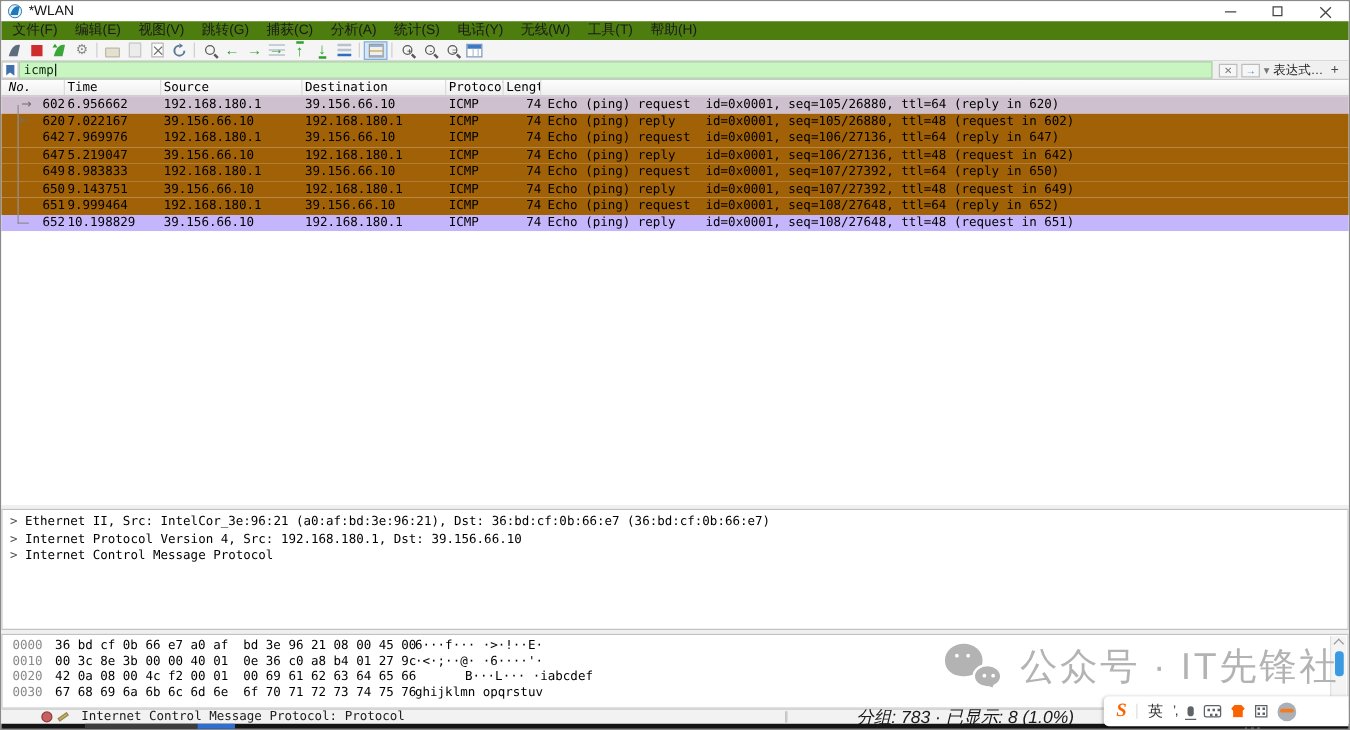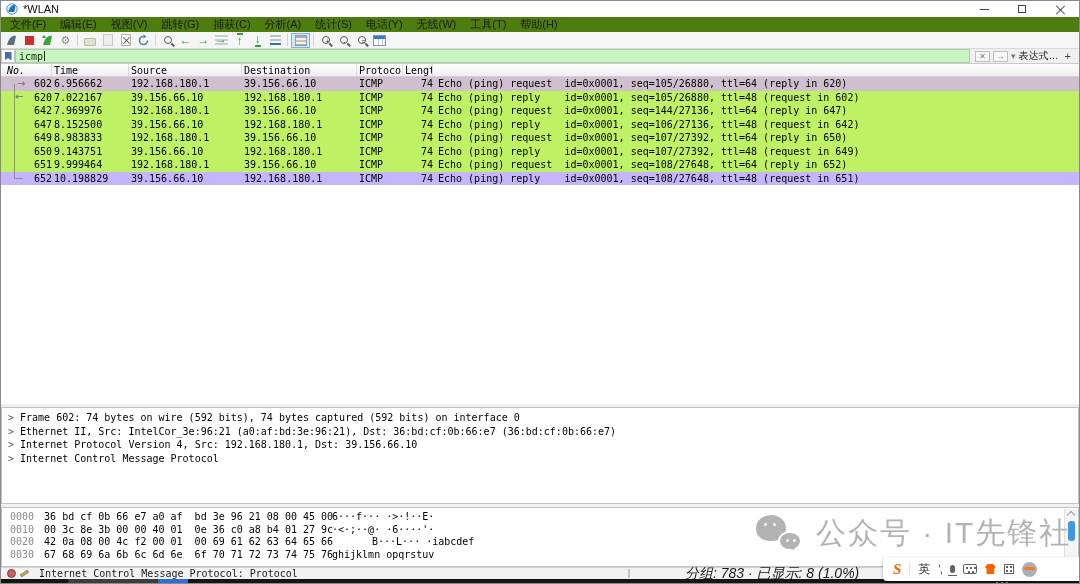--- a/index.html
+++ b/index.html
@@ -66,41 +66,41 @@
   
   .plist-font { font-family:"DejaVu Sans Mono",monospace; font-size:10px; color:#000; }
   .phead { display:flex; height:13px; background:linear-gradient(#fdfdfd,#efefef); border-bottom:1px solid #cfcfcf; }
   .phead div { border-right:1px solid #dcdcdc; line-height:13px; white-space:nowrap; overflow:hidden; }
   .h-no{width:51px; padding-left:6px;font-style:italic;} .h-time{width:77px; padding-left:2px;} .h-src{width:113px; padding-left:2px;}
   .h-dst{width:115px; padding-left:2px;} .h-proto{width:46px; padding-left:2px;} .h-len{width:30px; padding-left:2px;} .h-info{flex:1; padding-left:5px;margin-top:30px;}
   .prow { display:flex; height:13.5px; line-height:13.5px; white-space:nowrap; overflow:hidden; }
   .c-ind{width:20px;} .c-no{width:31px; text-align:right;} .c-time{width:77px; padding-left:2px;}
   .c-src{width:113px; padding-left:2px;} .c-dst{width:115px; padding-left:2px;} .c-proto{width:46px; padding-left:2px;}
   .c-len{width:30px; text-align:right;} .c-info{flex:1; padding-left:5px; white-space:pre;}
-  .row-pink { background:#bef264; }
+  .row-pink { background:#a16207; }
   .row-sel { background:#cfc0cf; }
   .row-blue { background:#c4b5fd; }
   .plist-empty { background:#fff; }
   .bracket { position:absolute; left:13px; top:83px; width:9px; height:95px; border-left:1px solid #8f8f8f; border-bottom:1px solid #8f8f8f; pointer-events:none; }
   .rel-arrow { position:absolute; font-size:10px; color:#6f6f6f; line-height:1; pointer-events:none; font-family:"DejaVu Sans",sans-serif; }
   
   .splitter { height:3px; background:#f0f0f0; }
   .details-pane { height:97px; background:#fff; border:1px solid #c2c2c2; font-family:"DejaVu Sans Mono",monospace; font-size:10px; padding-top:3px; }
   .dline { height:13.5px; line-height:13.5px; white-space:pre; padding-left:6px; color:#000; }
   .dcaret { color:#555; margin-right:6px; }
   .hex-pane { height:60px; background:#fff; border:1px solid #c2c2c2; font-family:"DejaVu Sans Mono",monospace; font-size:10px; position:relative; padding-top:3px; }
   .hrow { height:12.5px; line-height:12.5px; white-space:pre; }
   .h-off { color:#8a8a8a; padding-left:8px; }
   .h-bytes { color:#000; padding-left:10px; }
   .h-ascii { color:#000; position:absolute; left:330px; }
   .hscroll { position:absolute; right:1px; top:1px; bottom:1px; width:13px; background:#f4f4f4; border-left:1px solid #e0e0e0; }
   .hs-up { position:absolute; top:3px; left:3px; width:6px; height:6px; border-left:1.5px solid #9a9a9a; border-top:1.5px solid #9a9a9a; transform:rotate(45deg); }
   .hs-thumb { position:absolute; top:12px; left:3px; width:7px; height:20px; background:#3b9ae1; border-radius:3px; }
   
-  .statusbar { height:12px; background:#f2f2f2; border-top:1px solid #d4d4d4; display:flex; align-items:center; font-size:10px; color:#1a1a1a; position:relative; }
+  .statusbar { height:12px; background:#f2f2f2; border-top:1px solid #d4d4d4; display:flex; align-items:center; font-size:10px; color:#1a1a1a; position:relative;padding-left:26px; }
   .expert-dot { width:9px; height:9px; border-radius:50%; background:#c96060; border:1px solid #8f3d3d; margin:0 4px 0 6px; }
   .pencil { width:9px; height:3px; background:#c9b26a; border:1px solid #9a8a50; transform:rotate(-35deg); margin-right:10px; }
   .status-field { font-family:"DejaVu Sans Mono",monospace; font-size:10px; }
   .status-sep { width:2px; height:9px; border-left:1px solid #c4c4c4; border-right:1px solid #c4c4c4; position:absolute; left:627px; top:1px; }
   .status-stats { position:absolute; left:684px; font-size:14px; color:#1a1a1a;font-style:italic; }
   
   .taskbar { height:7px; background:#151515; position:relative; }
   .tb-seg1 { position:absolute; left:67px; width:90px; top:0; bottom:0; background:#3d3d3d; }
   .tb-seg2 { position:absolute; left:157px; width:30px; top:0; bottom:0; background:#2e6fd0; }
   .tb-dots { position:absolute; left:995px; top:3px; width:14px; height:2px; background:repeating-linear-gradient(90deg,#888 0 2px, transparent 2px 5px); }
@@ -310,26 +310,26 @@
       <div class="c-info">Echo (ping) reply    id=0x0001, seq=105/26880, ttl=48 (request in 602)</div>
     </div>
     <div class="prow row-pink">
       <div class="c-ind"></div>
       <div class="c-no">642</div>
       <div class="c-time">7.969976</div>
       <div class="c-src">192.168.180.1</div>
       <div class="c-dst">39.156.66.10</div>
       <div class="c-proto">ICMP</div>
       <div class="c-len">74</div>
-      <div class="c-info">Echo (ping) request  id=0x0001, seq=144/27136, ttl=64 (reply in 647)</div>
+      <div class="c-info">Echo (ping) request  id=0x0001, seq=106/27136, ttl=64 (reply in 647)</div>
     </div>
     <div class="prow row-pink">
       <div class="c-ind"></div>
       <div class="c-no">647</div>
-      <div class="c-time">8.152500</div>
+      <div class="c-time">5.219047</div>
       <div class="c-src">39.156.66.10</div>
       <div class="c-dst">192.168.180.1</div>
       <div class="c-proto">ICMP</div>
       <div class="c-len">74</div>
       <div class="c-info">Echo (ping) reply    id=0x0001, seq=106/27136, ttl=48 (request in 642)</div>
     </div>
     <div class="prow row-pink">
       <div class="c-ind"></div>
       <div class="c-no">649</div>
       <div class="c-time">8.983833</div>
@@ -373,21 +373,20 @@
 
   <div class="bracket"></div>
   <div class="rel-arrow" style="left:16px; top:78px;">→</div>
   <div class="rel-arrow" style="left:14px; top:91px;">←</div>
 
   <div class="plist-empty" style="height:219px;"></div>
 
   <div class="splitter"></div>
 
   <div class="details-pane">
-    <div class="dline"><span class="dcaret">&gt;</span><span>Frame 602: 74 bytes on wire (592 bits), 74 bytes captured (592 bits) on interface 0</span></div>
     <div class="dline"><span class="dcaret">&gt;</span><span>Ethernet II, Src: IntelCor_3e:96:21 (a0:af:bd:3e:96:21), Dst: 36:bd:cf:0b:66:e7 (36:bd:cf:0b:66:e7)</span></div>
     <div class="dline"><span class="dcaret">&gt;</span><span>Internet Protocol Version 4, Src: 192.168.180.1, Dst: 39.156.66.10</span></div>
     <div class="dline"><span class="dcaret">&gt;</span><span>Internet Control Message Protocol</span></div>
   </div>
 
   <div class="splitter"></div>
 
   <div class="hex-pane">
     <div class="hrow"><span class="h-off">0000</span><span class="h-bytes">36 bd cf 0b 66 e7 a0 af  bd 3e 96 21 08 00 45 00</span><span class="h-ascii" style="top:3px;">6···f··· ·&gt;·!··E·</span></div>
     <div class="hrow"><span class="h-off">0010</span><span class="h-bytes">00 3c 8e 3b 00 00 40 01  0e 36 c0 a8 b4 01 27 9c</span><span class="h-ascii" style="top:15.5px;">·&lt;·;··@· ·6····'·</span></div>

